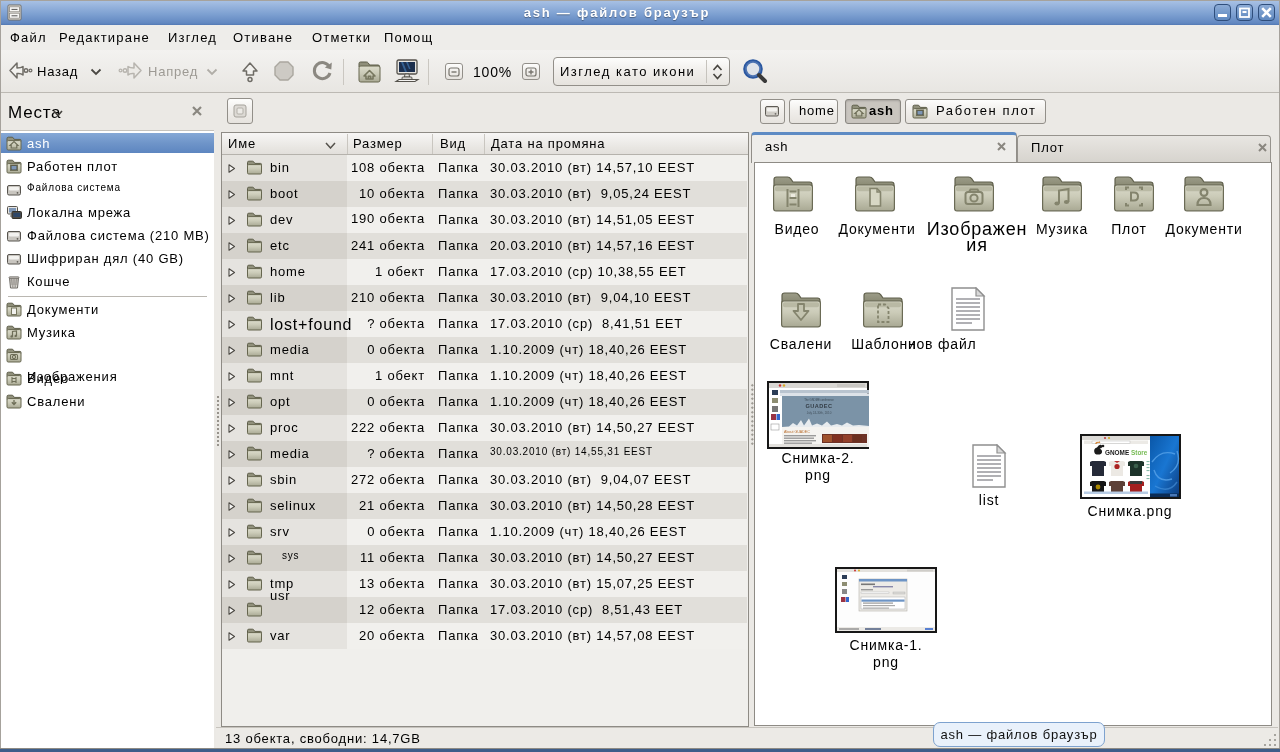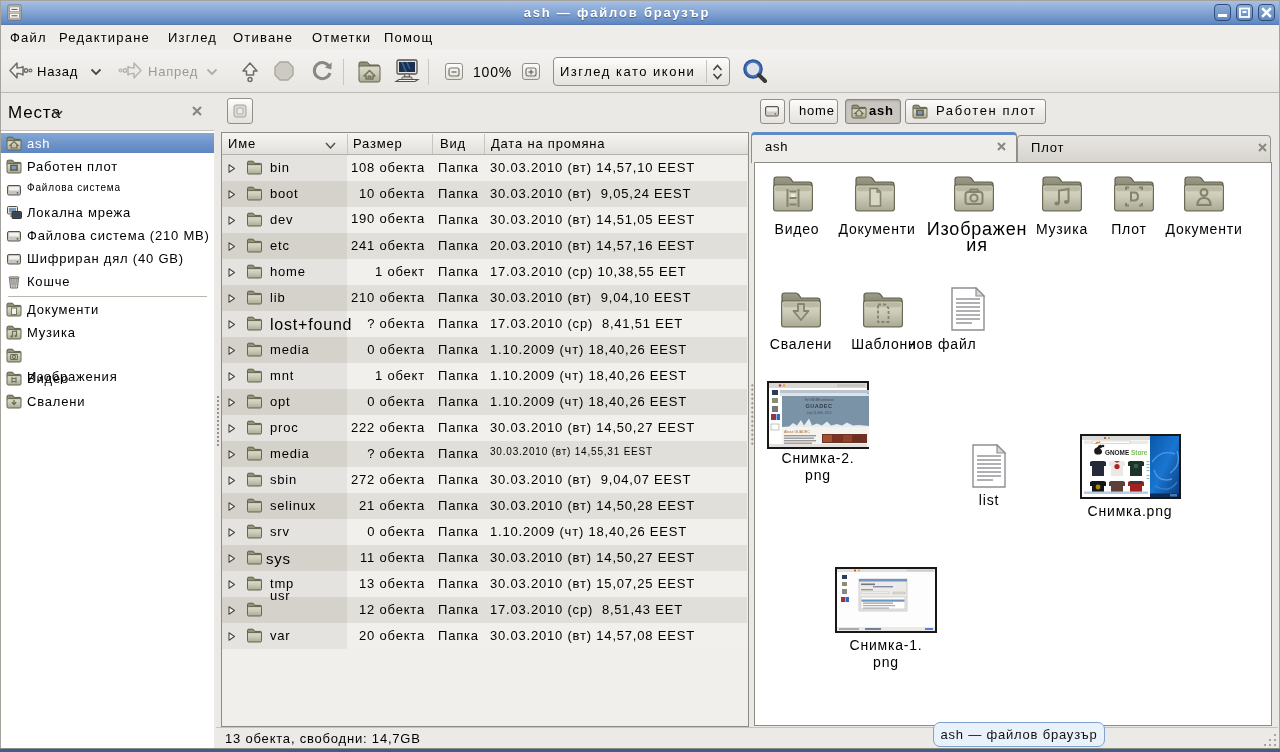--- a/index.html
+++ b/index.html
@@ -433,21 +433,21 @@
 <div class="a" style="left:438px;top:524px;font-size:13px">Папка</div>
 <div class="a" style="left:490px;top:524px;font-size:13px;white-space:pre">1.10.2009 (чт) 18,40,26 EEST</div>
 <div class="a" style="left:222px;top:545px;width:125px;height:26px;background:#d5d2cc"></div>
 <div class="a" style="left:347px;top:545px;width:400px;height:26px;background:#e1dfda"></div>
 <svg class="a" width="9" height="11" viewBox="0 0 9 11" style="left:227px;top:553px">
     <path d="M2 1.8 L7.5 5.5 L2 9.2 Z" fill="#f6f5f3" stroke="#4a4742" stroke-width="1.1" stroke-linejoin="round"></path>
   </svg>
 <svg class="a" width="17" height="15" viewBox="0 0 16 15" style="left:246px;top:550px">
     <use href="#fold16"></use>
   </svg>
-<div class="a" style="left:266px;top:550px;font-size:15px">sys</div>
+<div class="a" style="left:282px;top:550px;font-size:10px">sys</div>
 <div class="a" style="left:300px;top:550px;width:125px;text-align:right;font-size:13px">11 обекта</div>
 <div class="a" style="left:438px;top:550px;font-size:13px">Папка</div>
 <div class="a" style="left:490px;top:550px;font-size:13px;white-space:pre">30.03.2010 (вт) 14,50,27 EEST</div>
 <div class="a" style="left:222px;top:571px;width:125px;height:26px;background:#e5e3df"></div>
 <div class="a" style="left:347px;top:571px;width:400px;height:26px;background:#f1f0ed"></div>
 <svg class="a" width="9" height="11" viewBox="0 0 9 11" style="left:227px;top:579px">
     <path d="M2 1.8 L7.5 5.5 L2 9.2 Z" fill="#f6f5f3" stroke="#4a4742" stroke-width="1.1" stroke-linejoin="round"></path>
   </svg>
 <svg class="a" width="17" height="15" viewBox="0 0 16 15" style="left:246px;top:576px">
     <use href="#fold16"></use>

